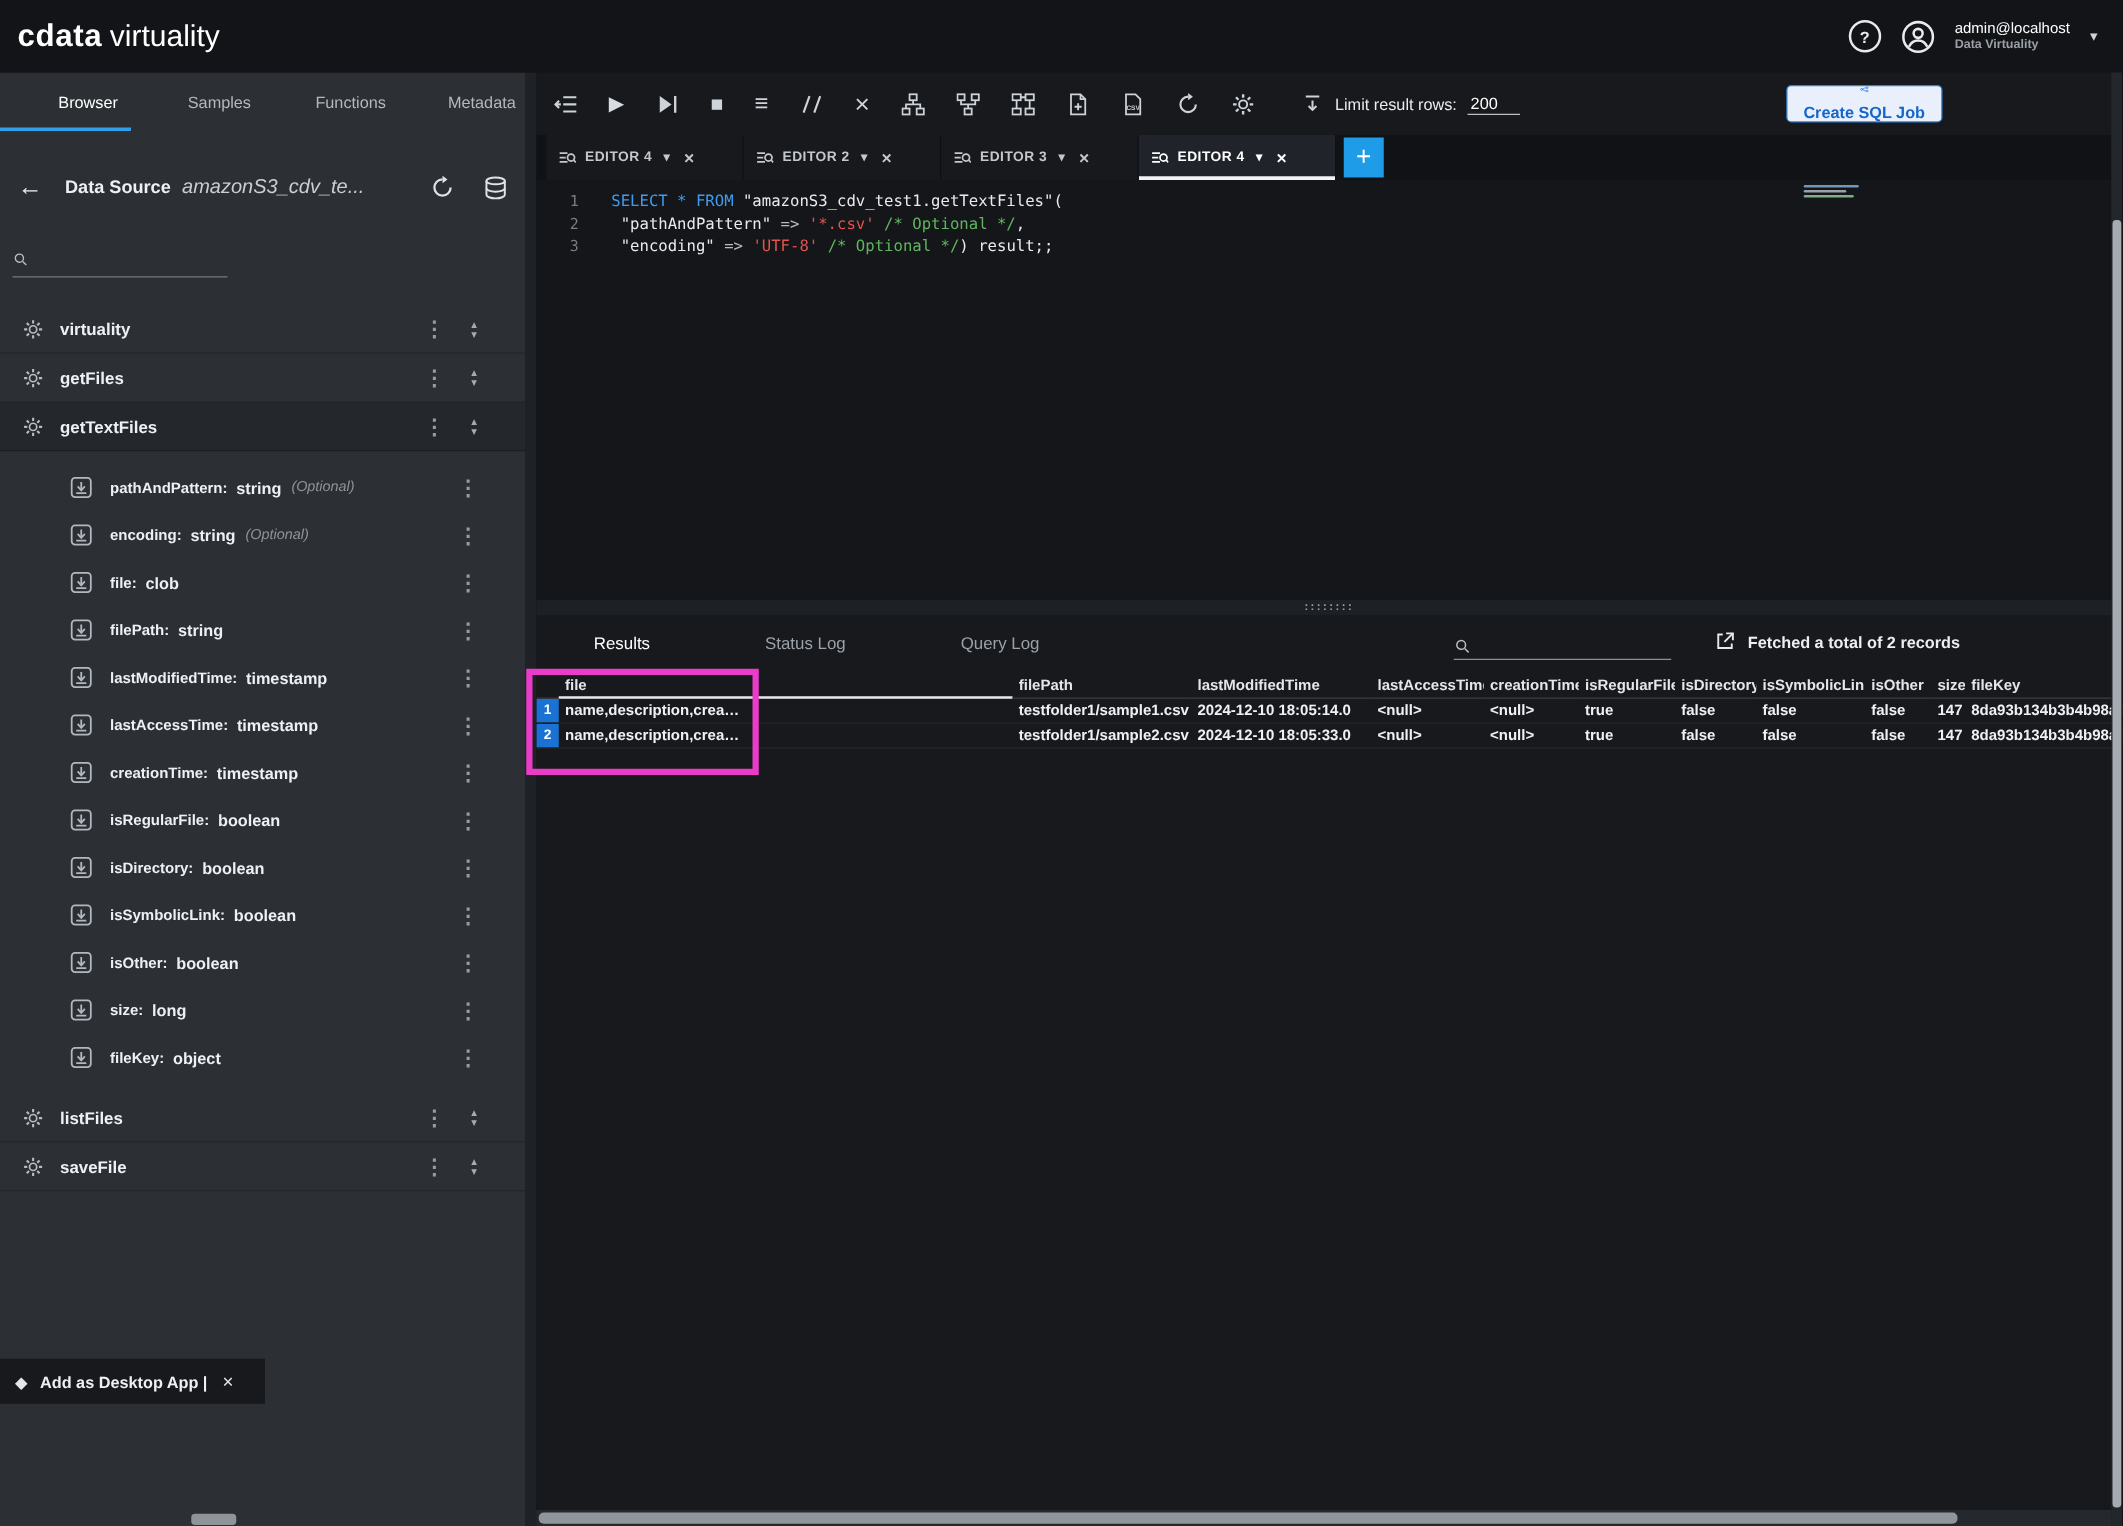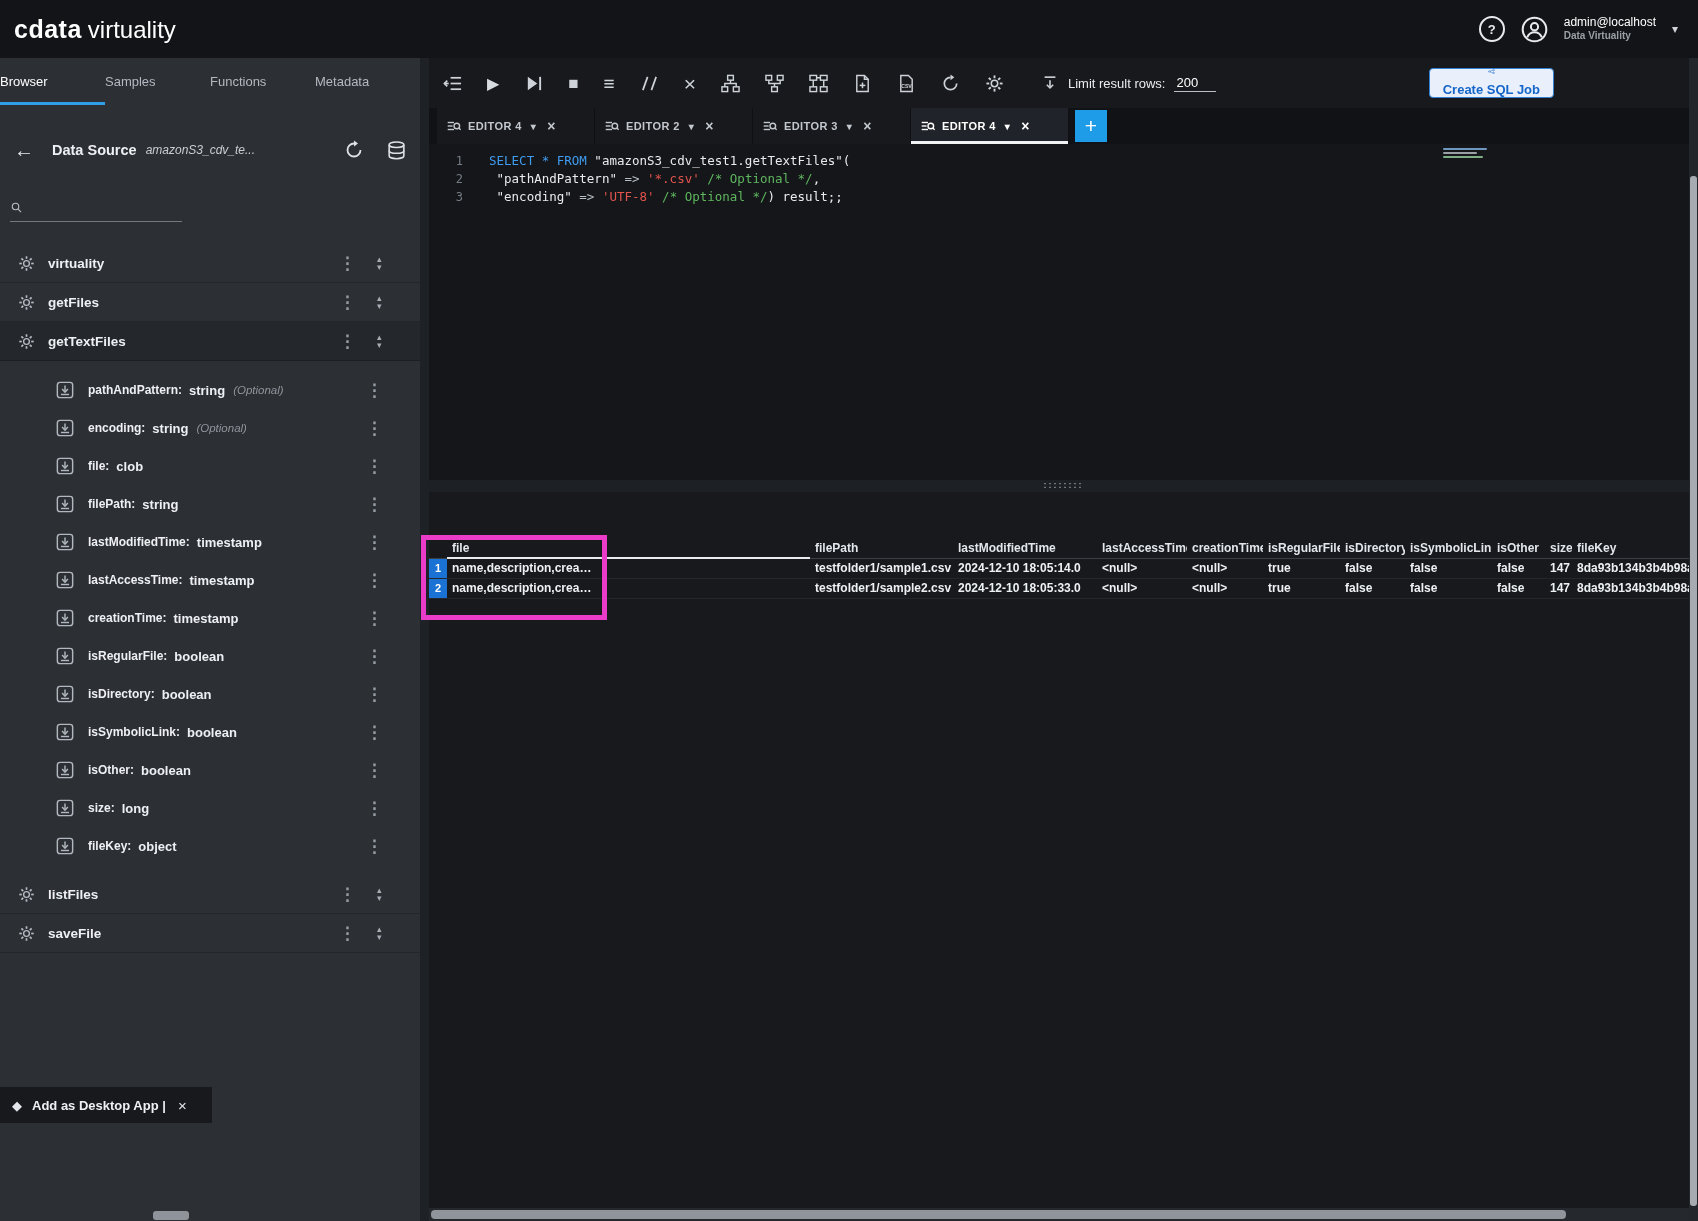--- a/index.html
+++ b/index.html
@@ -20,26 +20,26 @@
   .help{width:22px;height:22px;border:2px solid #e8eaec;border-radius:50%;color:#e8eaec;font-size:13px;font-weight:bold;display:flex;align-items:center;justify-content:center;}
   .avatar{width:27px;height:27px;color:#e8eaec;}
   .user-block{line-height:1.25;}
   .user-name{font-size:12px;font-weight:normal;color:#fff;}
   .user-sub{font-size:10px;color:#9aa0a6;font-weight:bold;}
   .user-caret{color:#cfd3d8;font-size:12px;}
 
   
   .sidebar{position:absolute;left:0;top:58px;width:420px;bottom:0;background:#2c2f34;overflow:hidden;}
   .sb-tabs{display:flex;height:47px;}
-  .sb-tab{flex:1;display:flex;align-items:center;justify-content:flex-start;font-size:13px;color:#b3b9c0;cursor:pointer;}
+  .sb-tab{flex:1;display:flex;align-items:center;justify-content:center;font-size:13px;color:#b3b9c0;cursor:pointer;padding-left:36px;}
   .sb-tab.active{color:#fff;box-shadow:inset 0 -3px 0 #2f9fe8;}
   .ds-row{margin-top:26px;height:38px;display:flex;align-items:center;padding:0 14px;position:relative;}
   .back{font-size:20px;color:#e8eaec;margin-right:18px;cursor:pointer;}
   .ds-label{font-size:14.5px;font-weight:bold;color:#eef0f3;margin-right:9px;white-space:nowrap;}
-  .ds-name{font-size:12px;font-style:italic;color:#c9ced4;white-space:nowrap;}
+  .ds-name{font-size:16px;font-style:italic;color:#c9ced4;white-space:nowrap;}
   .ds-refresh{position:absolute;right:56px;width:20px;height:20px;color:#dfe3e7;cursor:pointer;}
   .ds-db{position:absolute;right:13px;width:21px;height:21px;color:#dfe3e7;cursor:pointer;}
   .sb-search{margin:30px 0 0 10px;width:172px;border-bottom:1px solid #74797f;display:flex;align-items:center;gap:7px;padding-bottom:5px;}
   .sb-search svg{width:13px;height:13px;color:#b9bec5;flex:none;}
   .sb-search input{background:transparent;border:none;outline:none;color:#e8eaec;width:100%;font-size:13px;}
   .tree{margin-top:22px;}
   .proc-row{height:38px;display:flex;align-items:center;position:relative;border-bottom:1px solid rgba(0,0,0,.18);cursor:pointer;}
   .proc-row.selected{background:rgba(0,0,0,.16);}
   .ic-gear{margin-left:18px;width:17px;height:17px;color:#b6bcc3;flex:none;}
   .proc-name{margin-left:13px;font-size:13.5px;font-weight:bold;color:#eef0f3;}
@@ -652,20 +652,42 @@
       <div class="minimap">
           <div class="m1"></div>
           <div class="m2"></div>
           <div class="m3"></div>
         </div>
     </div>
 
     <div class="splitter">::::::::</div>
 
     <div class="results">
+      <div class="rtabs">
+        <div class="tabs-host" style="display:flex;gap:92px;">
+
+            <span class="rtab active"><span>Results</span></span>
+
+            <span class="rtab"><span>Status Log</span></span>
+
+            <span class="rtab"><span>Query Log</span></span>
+          </div>
+        <div class="rsearch">
+          <svg>
+              <use href="#i-mag"></use>
+            </svg>
+          <input style="">
+        </div>
+        <div class="fetched">
+          <svg>
+              <use href="#i-open"></use>
+            </svg>
+          <span>Fetched a total of 2 records</span>
+        </div>
+      </div>
       <div class="tablewrap">
         <table>
           <thead>
               <tr>
                 <th class="col-num"></th>
                 <th class="col-0">file</th>
                 <th class="col-1">filePath</th>
                 <th class="col-2">lastModifiedTime</th>
                 <th class="col-3">lastAccessTime</th>
                 <th class="col-4">creationTime</th>

